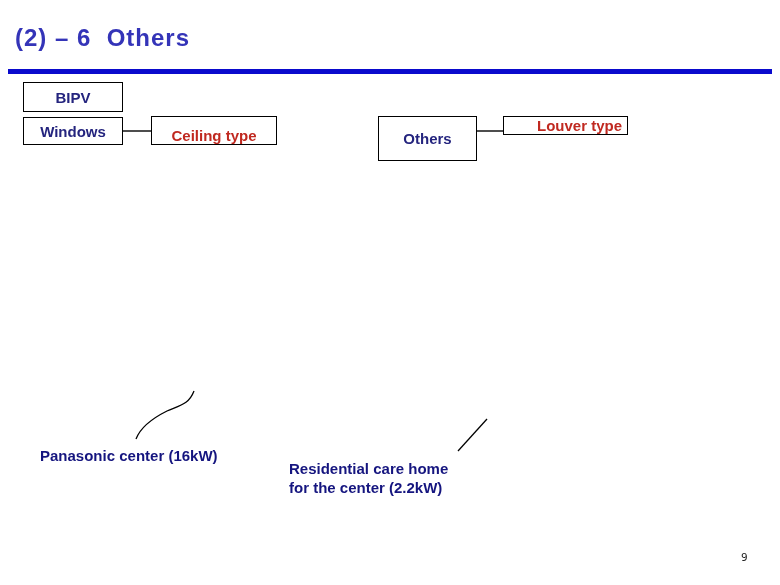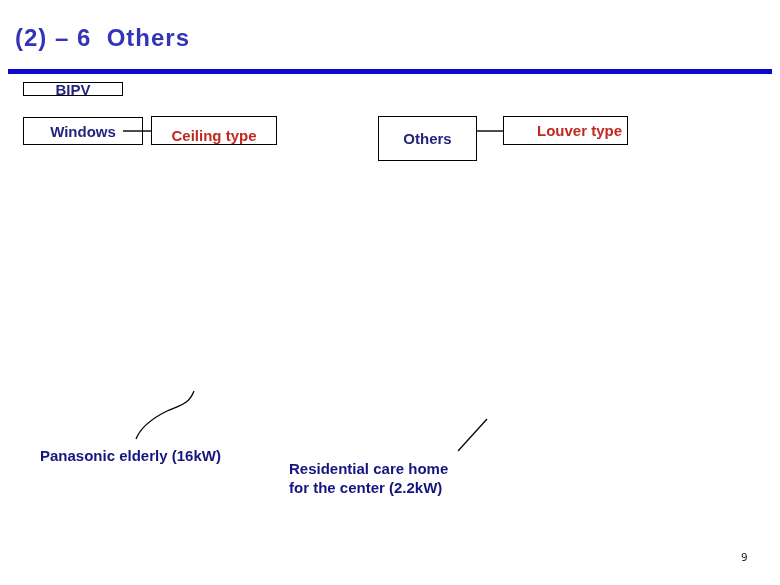--- a/index.html
+++ b/index.html
@@ -44,25 +44,25 @@
     background: #ffffff;
     display: flex;
     align-items: center;
     justify-content: center;
     font-size: 15px;
     font-weight: bold;
     white-space: nowrap;
   }
   .navy-text { color: #24247e; }
   .red-text  { color: #c02920; }
-  .box-bipv    { left: 23px;  top: 82px;  width: 100px; height: 14px; }
-  .box-windows { left: 23px;  top: 117px; width: 120px; height: 28px; }
+  .box-bipv    { left: 23px;  top: 82px;  width: 100px; height: 30px; }
+  .box-windows { left: 23px;  top: 117px; width: 100px; height: 28px; }
   .box-ceiling { left: 151px; top: 116px; width: 126px; height: 29px; align-items: flex-end; }
   .box-others  { left: 378px; top: 116px; width: 99px;  height: 45px; }
-  .box-louver  { left: 503px; top: 116px; width: 125px; height: 29px; padding-left: 28px; }
+  .box-louver  { left: 503px; top: 116px; width: 125px; height: 19px; padding-left: 28px; }
   .overlay {
     position: absolute;
     left: 0; top: 0;
     width: 780px; height: 585px;
     pointer-events: none;
   }
   .caption {
     position: absolute;
     font-size: 15px;
     font-weight: bold;
@@ -111,21 +111,21 @@
     <span>Louver type</span>
   </div>
 
   <svg class="overlay" viewBox="0 0 780 585">
     <line x1="123" y1="131" x2="151" y2="131" stroke="#000000" stroke-width="1.4"></line>
     <line x1="477" y1="131" x2="503" y2="131" stroke="#000000" stroke-width="1.4"></line>
     <path d="M194,391 C189,404 181,405 167,411 C153,418 141,426 136,439" fill="none" stroke="#000000" stroke-width="1.3"></path>
     <line x1="458" y1="451" x2="487" y2="419" stroke="#000000" stroke-width="1.3"></line>
   </svg>
 
-  <div class="caption caption-panasonic">Panasonic elderly (16kW)</div>
+  <div class="caption caption-panasonic">Panasonic center (16kW)</div>
 
   <div class="caption caption-residential">
     <div>Residential care home</div>
     <div>for the center (2.2kW)</div>
   </div>
 
   <div class="page-number">9</div>
 
 </div>
 

